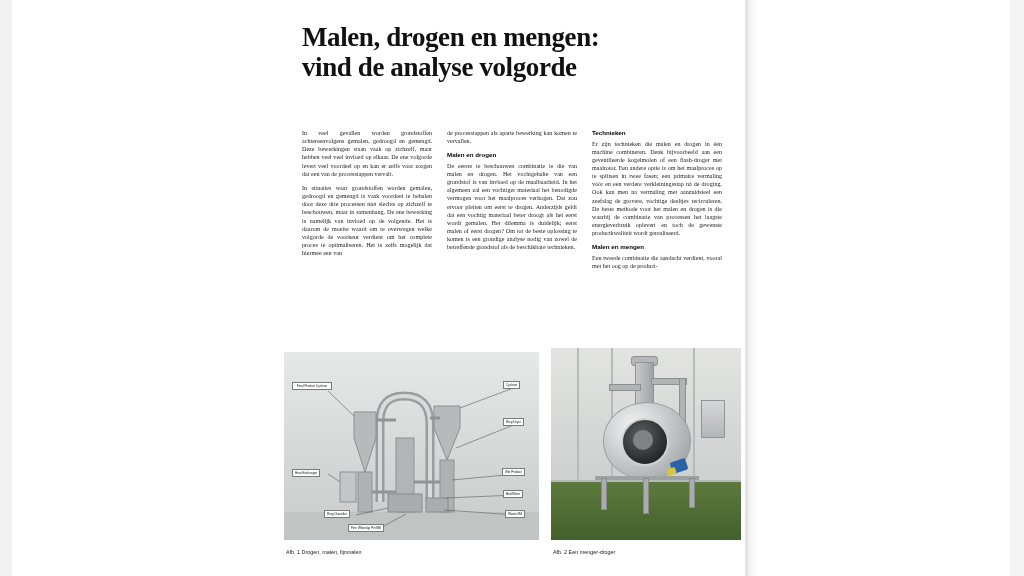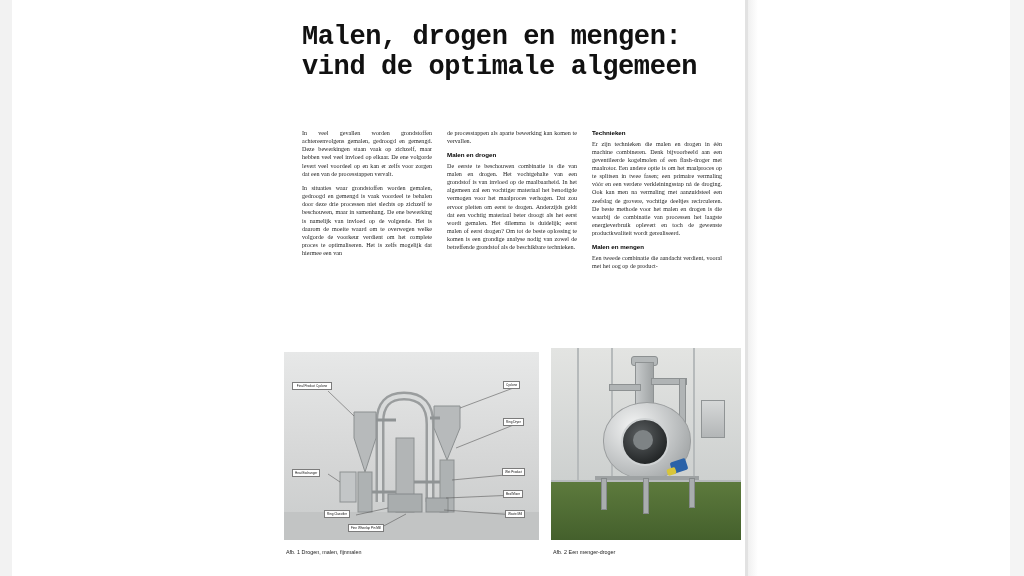--- a/index.html
+++ b/index.html
@@ -48,21 +48,21 @@
     width: 10px; height: 576px;
     background: linear-gradient(to right, #f0f0f0, #ffffff);
   }
 
   
   .title {
     position: absolute;
     left: 302px;
     top: 22px;
     width: 440px;
-    font-family: Liberation Mono, monospace;
+    font-family: Liberation Serif, serif;
     font-weight: bold;
     font-size: 27px;
     line-height: 30px;
     letter-spacing: -0.4px;
     color: #111111;
   }
   .title .l2 { display: block; }
 
   
   .col {
@@ -234,21 +234,21 @@
 
 <div class="page">
 
   <div class="scan-left-edge"></div>
   <div class="scan-right-edge"></div>
   <div class="spine"></div>
   <div class="spine2"></div>
 
   <div class="title">
     <span class="l1">Malen, drogen en mengen:</span>
-    <span class="l2">vind de optimale algemeen</span>
+    <span class="l2">vind de analyse volgorde</span>
   </div>
 
   <div class="col col-1">
     <p>In veel gevallen worden grondstoffen achtereenvolgens gemalen, gedroogd en gemengd. Deze bewerkingen staan vaak op zichzelf, maar hebben veel veel invloed op elkaar. De ene volgorde levert veel voordeel op en kan er zelfs voor zorgen dat een van de processtappen vervalt.</p>
     <p>In situaties waar grondstoffen worden gemalen, gedroogd en gemengd is vaak voordeel te behalen door deze drie processen niet slechts op zichzelf te beschouwen, maar in samenhang. De ene bewerking is namelijk van invloed op de volgende. Het is daarom de moeite waard om te overwegen welke volgorde de voorkeur verdient om het complete proces te optimaliseren. Het is zelfs mogelijk dat hiermee een van</p>
   </div>
 
   <div class="col col-2">
     <p>de processtappen als aparte bewerking kan komen te vervallen.</p>
     <h3>Malen en drogen</h3>

